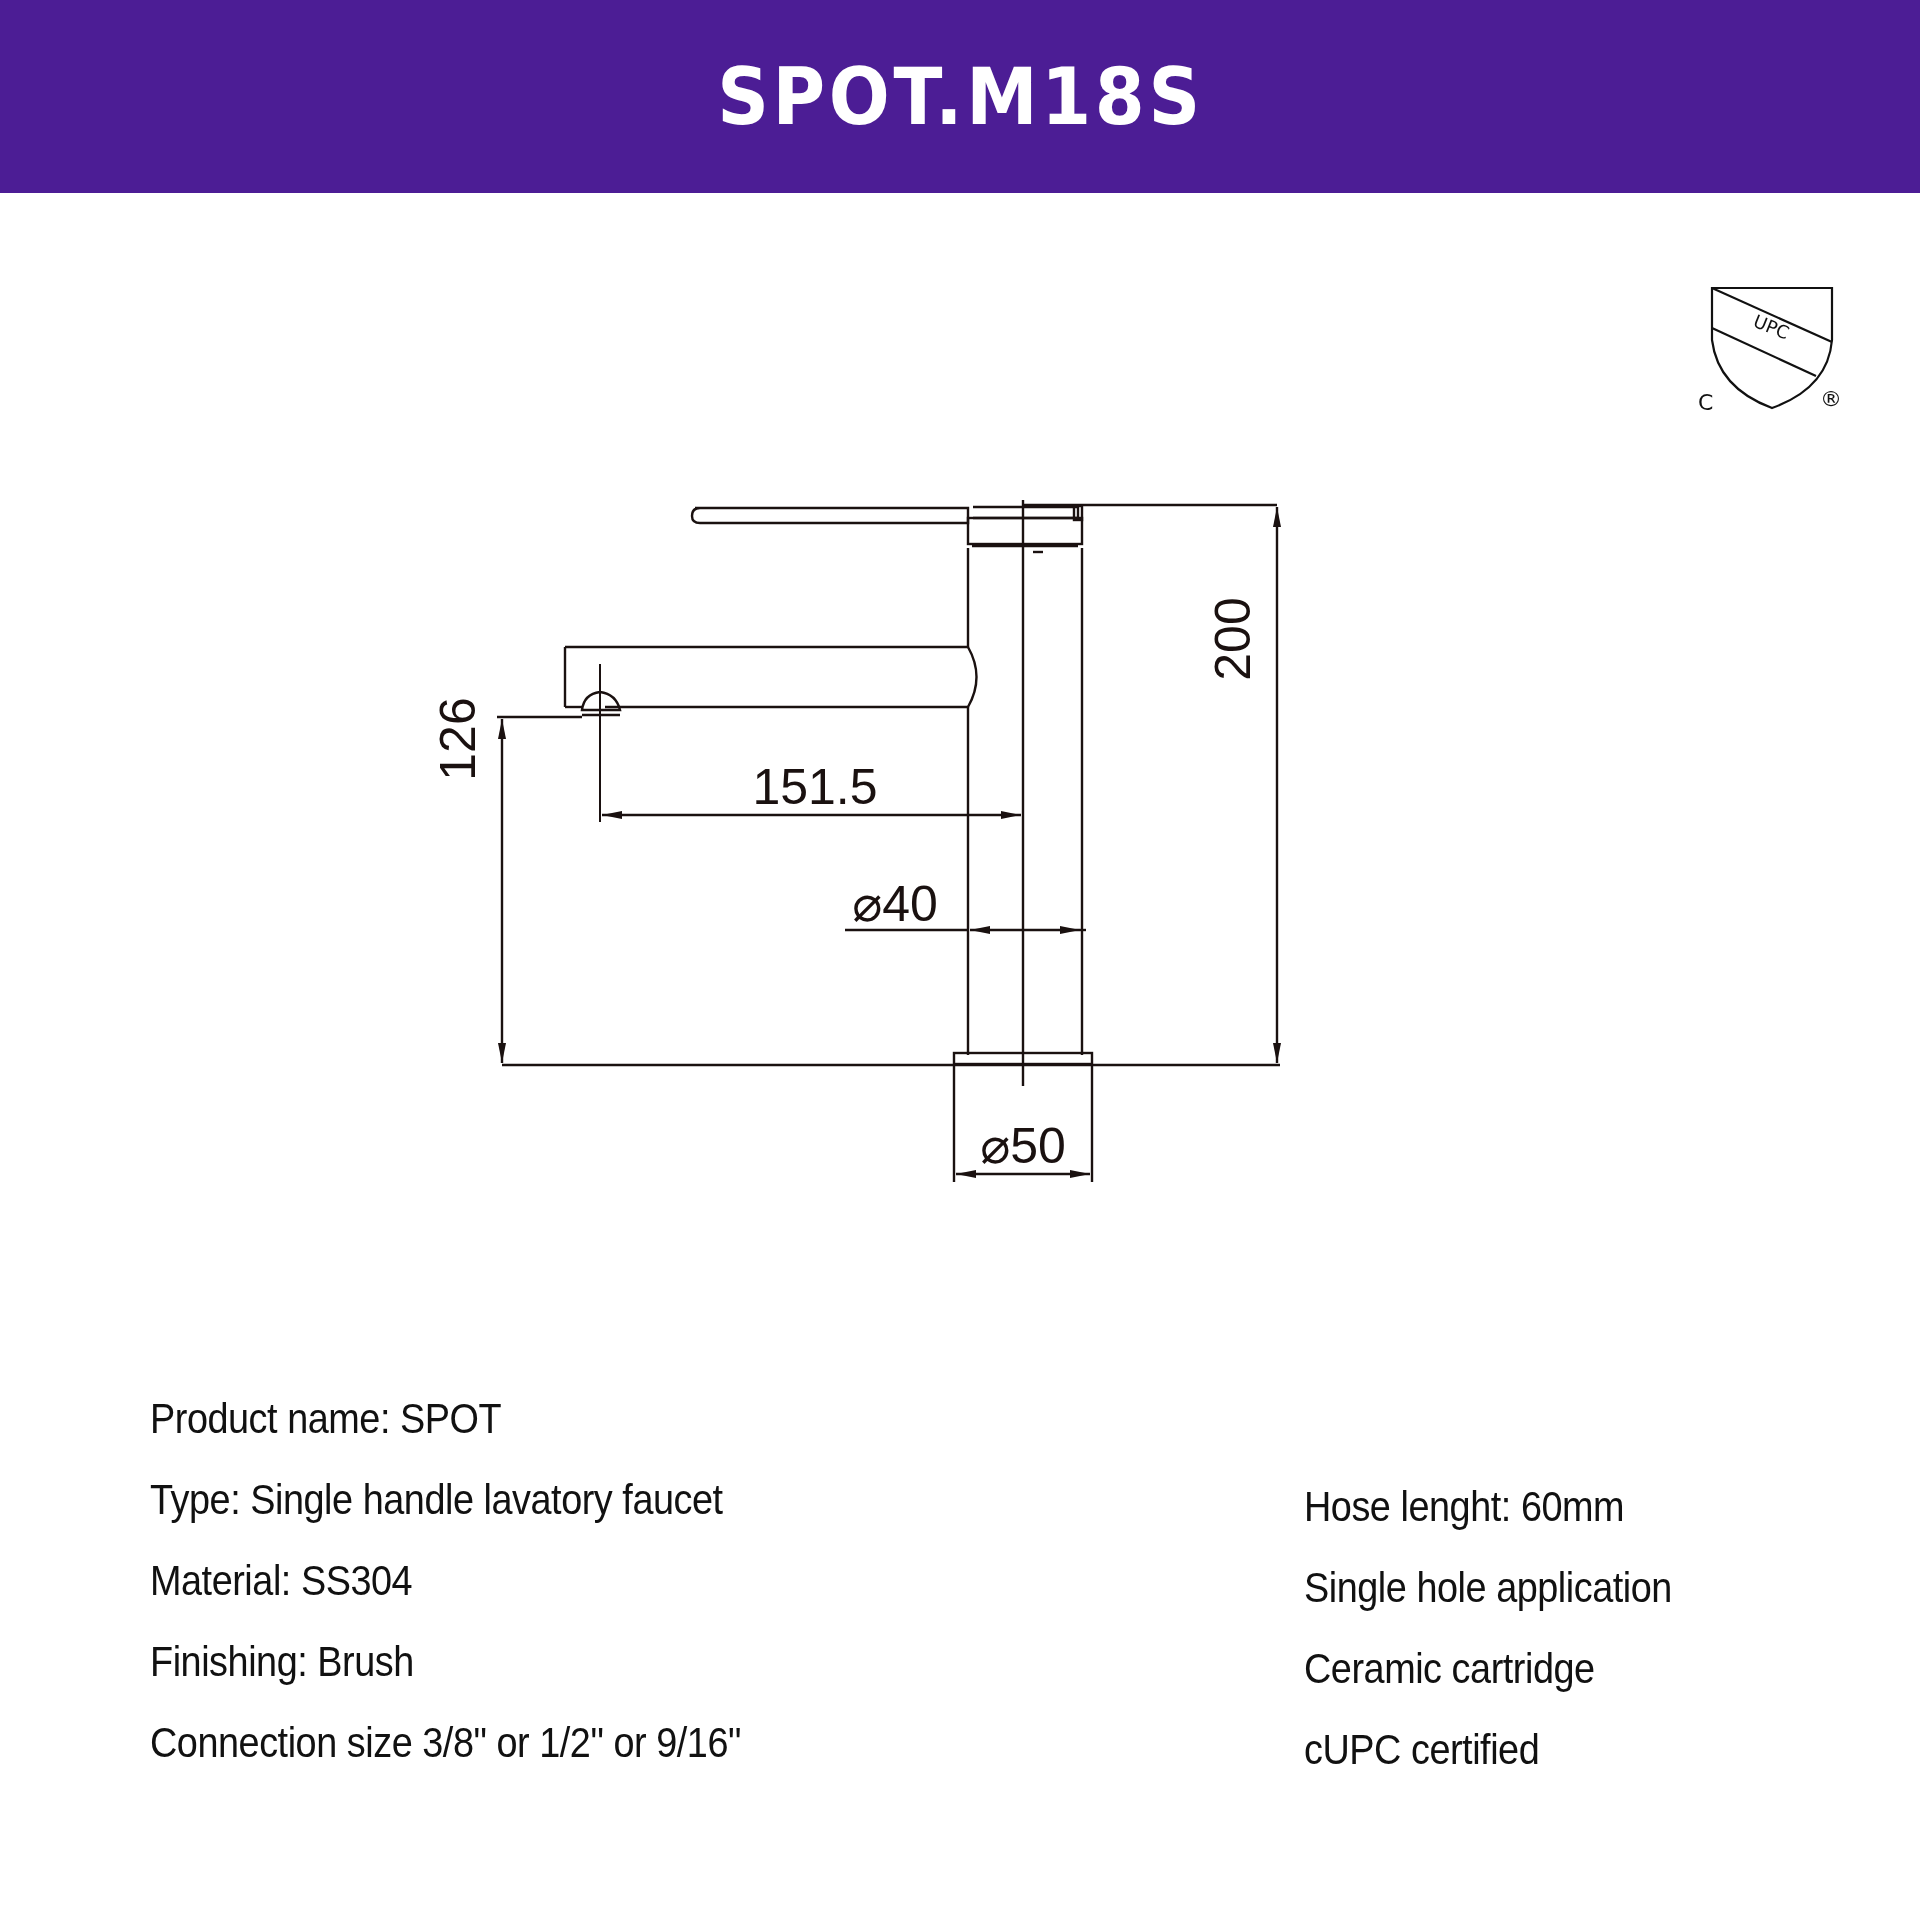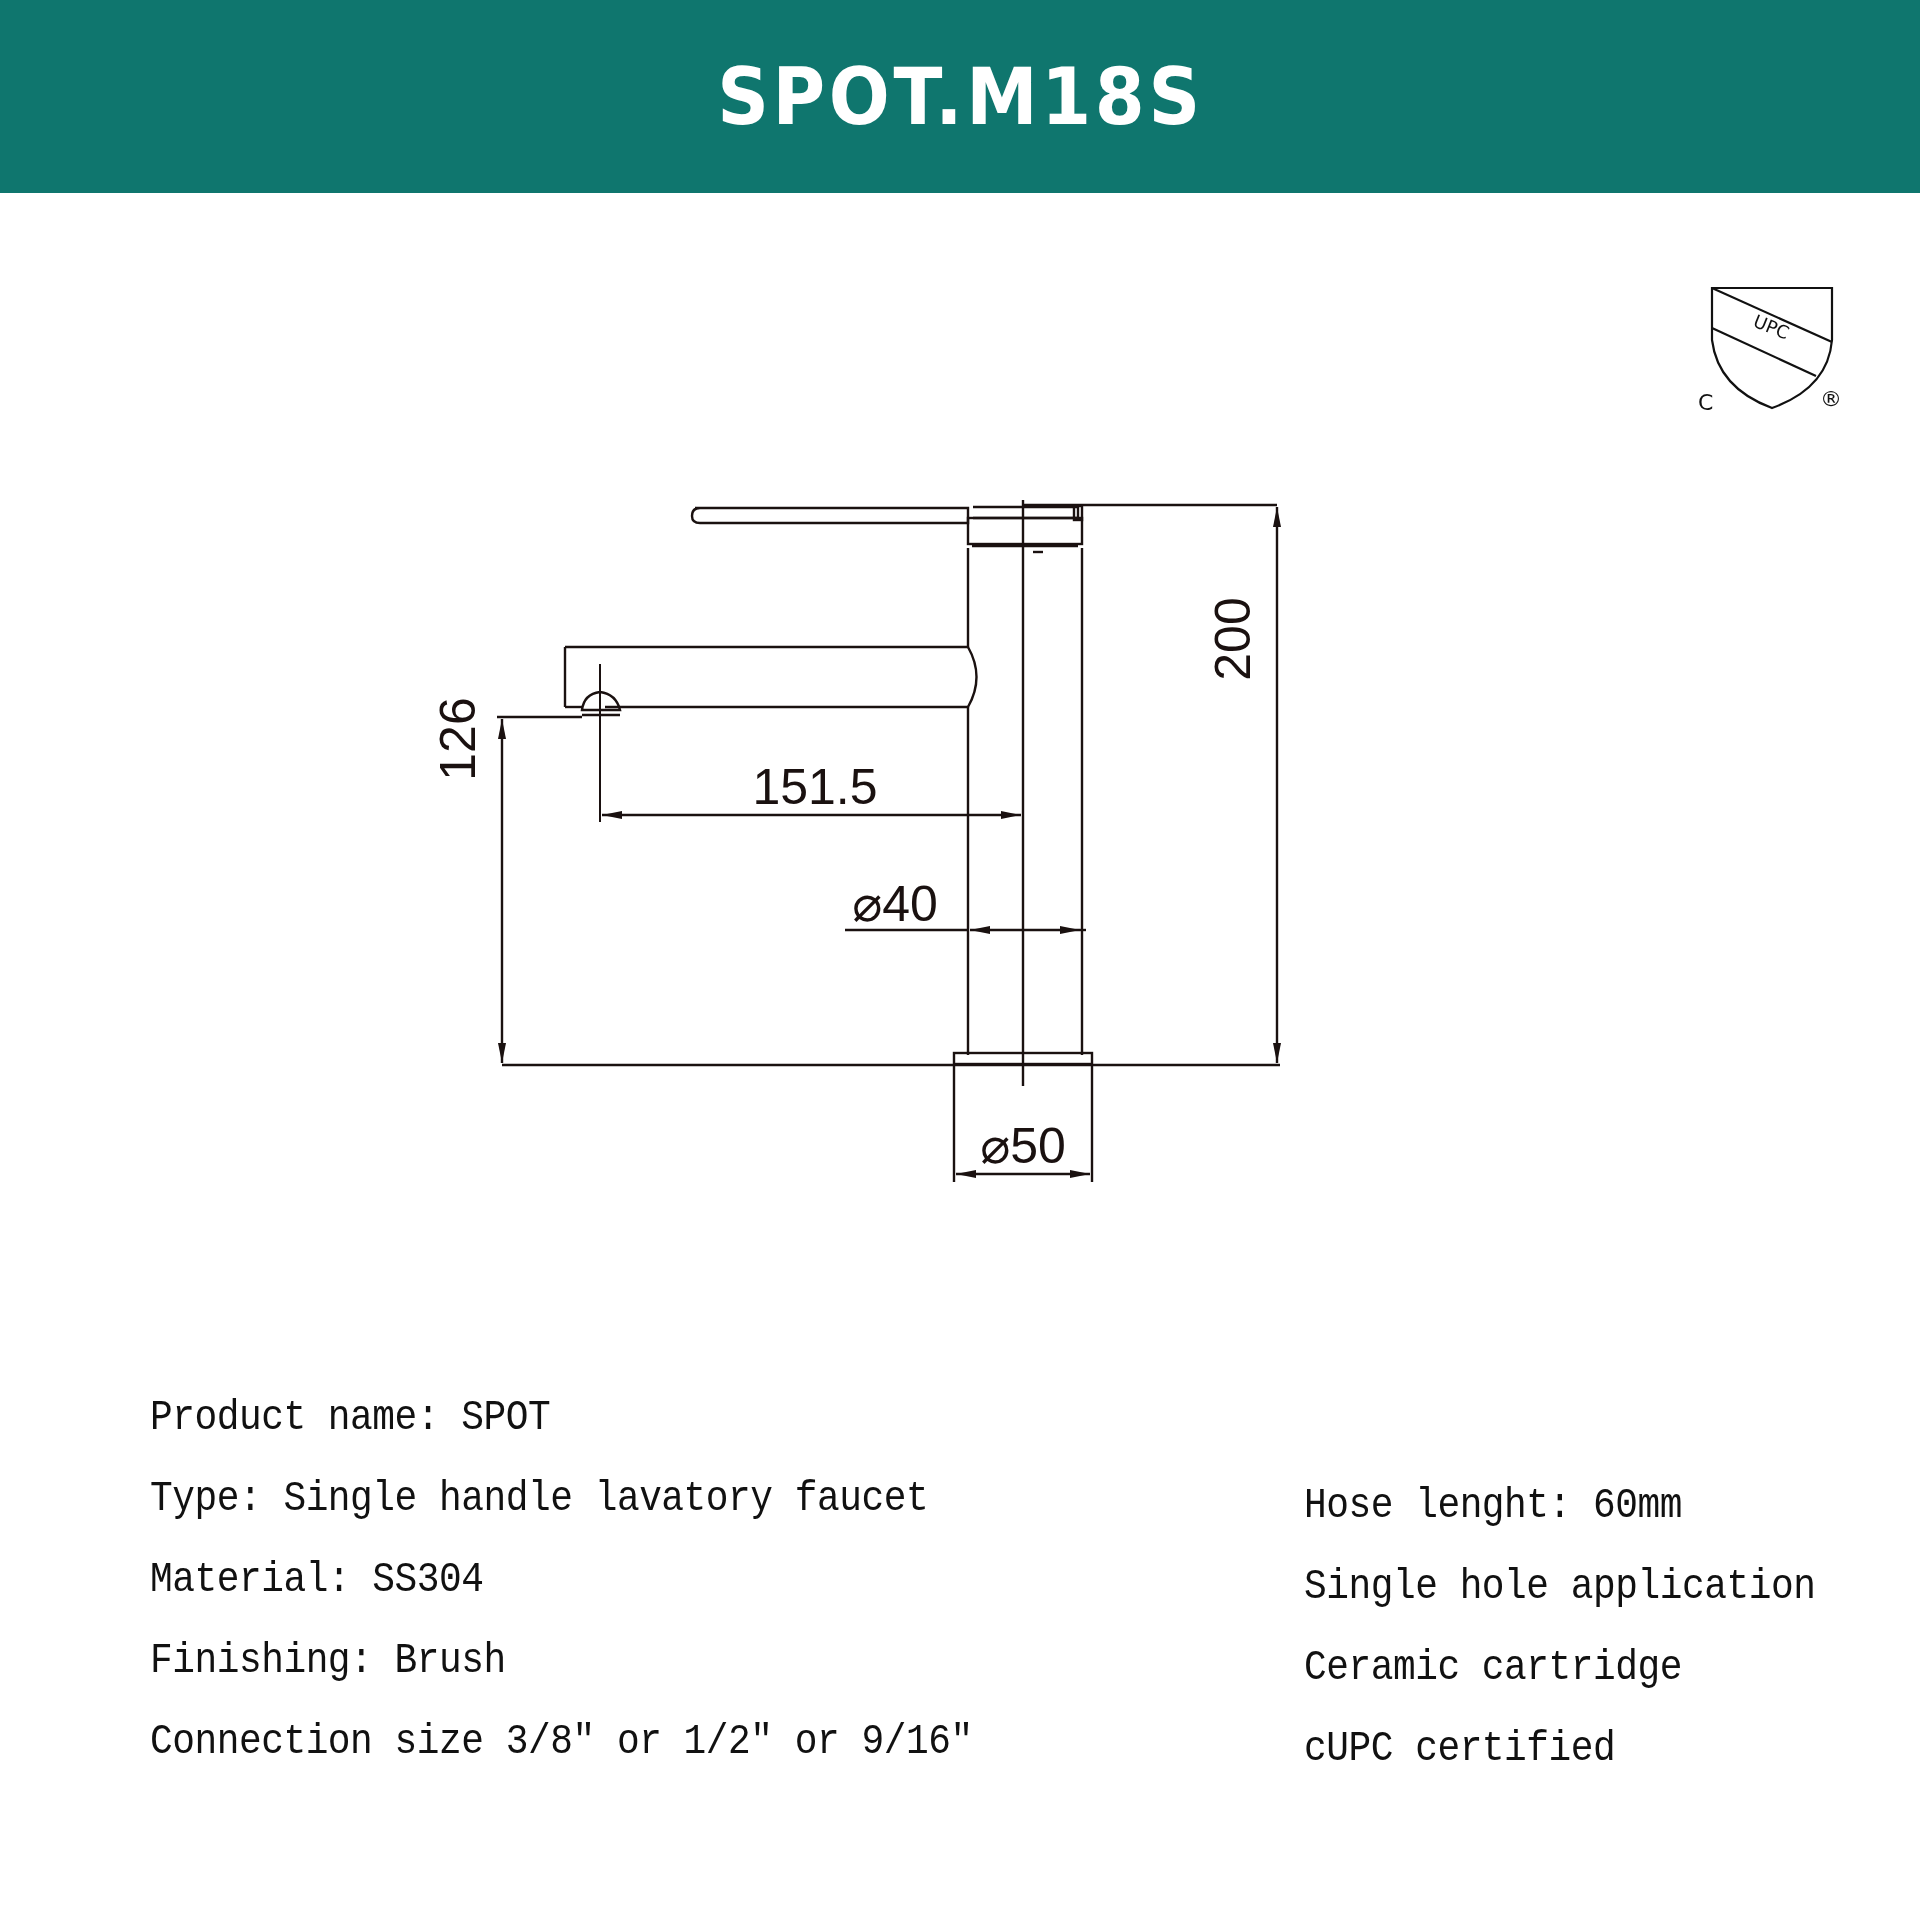--- a/index.html
+++ b/index.html
@@ -4,30 +4,30 @@
 <style>
   html, body { margin:0; padding:0; background:#ffffff; }
   body { width:1920px; height:1920px; position:relative; overflow:hidden;
          font-family:"DejaVu Sans", sans-serif; color:#111; }
   .header { position:absolute; left:0; top:0; width:1920px; height:193px;
             display:flex; align-items:center; justify-content:center; }
   .header-title { color:#ffffff; font-family:"DejaVu Sans", sans-serif; font-weight:bold;
                   font-size:78px; letter-spacing:4px; transform:scaleX(0.92); }
   .cert { position:absolute; left:1690px; top:270px; width:170px; height:160px; }
   .drawing { position:absolute; left:0; top:0; width:1920px; height:1920px; }
-  .specs { position:absolute; font-family:Liberation Mono, monospace; font-size:42px;
+  .specs { position:absolute; font-family:Liberation Sans, sans-serif; font-size:42px;
            line-height:81px; color:#111; letter-spacing:-0.5px; }
   .specs div { white-space:nowrap; transform-origin:left center; transform:scaleX(0.9); }
   .specs-left { left:150px; top:1378px; }
   .specs-right { left:1277px; top:1466px;margin-left:27px; }
 </style>
 </head>
 <body>
 
-<div class="header" style="background:#0f766e;">
+<div class="header" style="background:#4c1d95;">
   <span class="header-title">SPOT.M18S</span>
 </div>
 
 <svg class="cert" viewBox="0 0 170 160" xmlns="http://www.w3.org/2000/svg">
   <path d="M22 18 L142 18 L142 70 Q138 118 82 138 Q28 118 22 70 Z" fill="none" stroke="#111" stroke-width="2.2"></path>
   <line x1="22" y1="18" x2="142" y2="72" stroke="#111" stroke-width="2.2"></line>
   <line x1="22" y1="58" x2="126" y2="106" stroke="#111" stroke-width="2.2"></line>
   <text x="62" y="56" font-family="DejaVu Sans, sans-serif" font-size="18" fill="#111" transform="rotate(22 62 56)">UPC</text>
   <text x="8" y="140" font-family="DejaVu Sans, sans-serif" font-size="22" fill="#111">C</text>
   <text x="130" y="136" font-family="DejaVu Sans, sans-serif" font-size="22" fill="#111">®</text>

